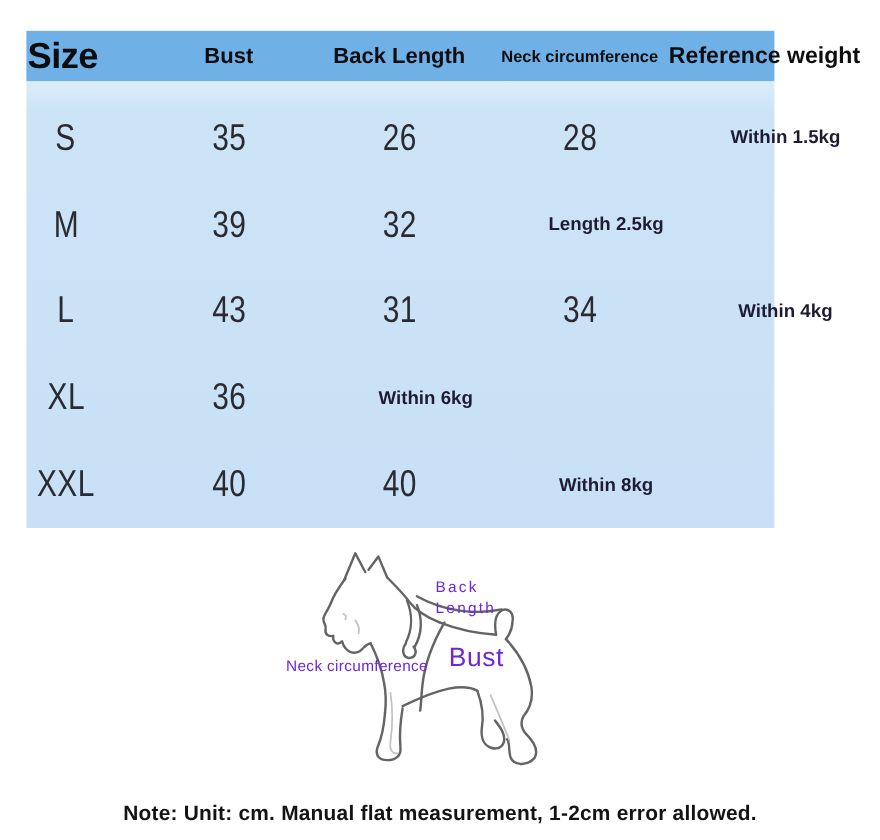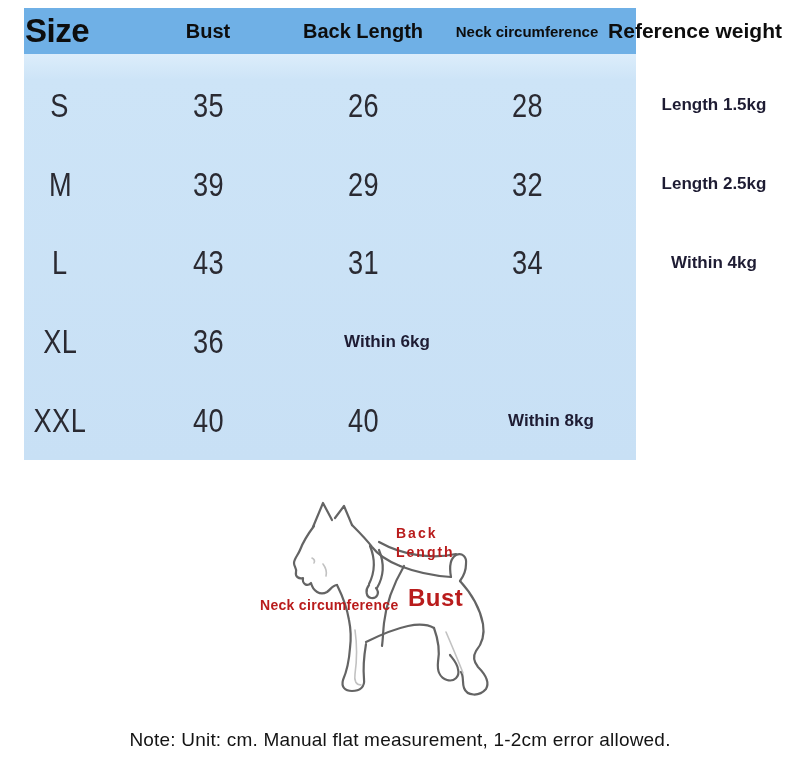--- a/index.html
+++ b/index.html
@@ -19,21 +19,21 @@
   html,body{width:800px;height:764px;overflow:hidden;}
   body{
     background:var(--page-bg);
     font-family:"Liberation Sans", sans-serif;
     position:relative;
   }
   .page{position:absolute;inset:0;}
 
   
   .size-table{
-    position:absolute;left:24px;top:8px;width:612px;height:452px;
+    position:absolute;left:24px;top:28px;width:680px;height:452px;
   }
   .cols{
     display:grid;
     grid-template-columns:108px 152px 158px 170px 156px;
   }
   .thead{
     height:46px;
     background:var(--header-bg);
   }
   .th{
@@ -62,29 +62,29 @@
   .td-weight{
     font-weight:700;font-size:17px;color:var(--weight-text);
     transform:translateX(24px);white-space:nowrap;
   }
 
   
   .dog-diagram{
     position:absolute;left:220px;top:480px;width:360px;height:240px;
   }
   .dog-diagram svg{position:absolute;inset:0;}
-  .diagram-label{position:absolute;color:#b91c1c;font-weight:700;white-space:nowrap;}
+  .diagram-label{position:absolute;color:#6d28d9;font-weight:400;white-space:nowrap;}
   .label-back{left:176px;top:44px;font-size:14px;letter-spacing:2px;line-height:19px;}
   .label-bust{left:188px;top:104px;font-size:24px;letter-spacing:0.5px;}
   .label-neck{left:40px;top:117px;font-size:14px;letter-spacing:0.3px;}
 
   
   .note{
     position:absolute;left:0;right:0;top:729px;
-    text-align:center;font-weight:400;font-size:19px;color:var(--note-text);
+    text-align:center;font-weight:700;font-size:19px;color:var(--note-text);
     letter-spacing:0.2px;
   }
 </style>
 </head>
 <body>
 
 <div class="page">
 
   <div class="size-table">
     <div class="thead cols">
@@ -102,32 +102,29 @@
           </div>
         <div class="td">
             <span class="num">35</span>
           </div>
         <div class="td">
             <span class="num">26</span>
           </div>
         <div class="td">
             <span class="num">28</span>
           </div>
-        <div class="td td-weight">Length 1.5kg</div>
+        <div class="td td-weight">Within 1.5kg</div>
       </div>
 
       <div class="cols">
         <div class="td td-size">
             <span class="num">M</span>
           </div>
         <div class="td">
             <span class="num">39</span>
-          </div>
-        <div class="td">
-            <span class="num">29</span>
           </div>
         <div class="td">
             <span class="num">32</span>
           </div>
         <div class="td td-weight">Length 2.5kg</div>
       </div>
 
       <div class="cols">
         <div class="td td-size">
             <span class="num">L</span>

